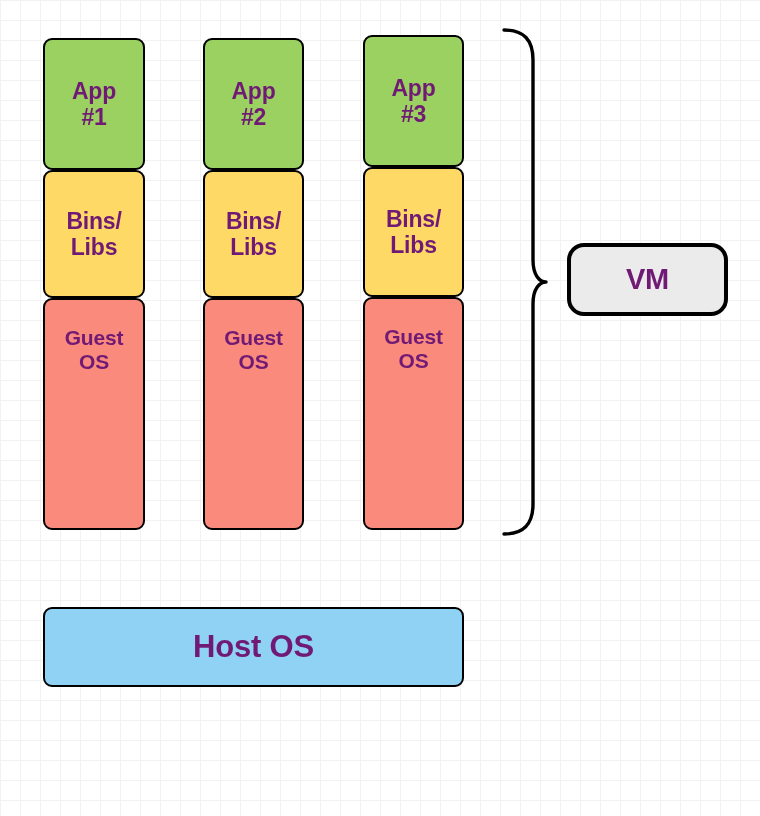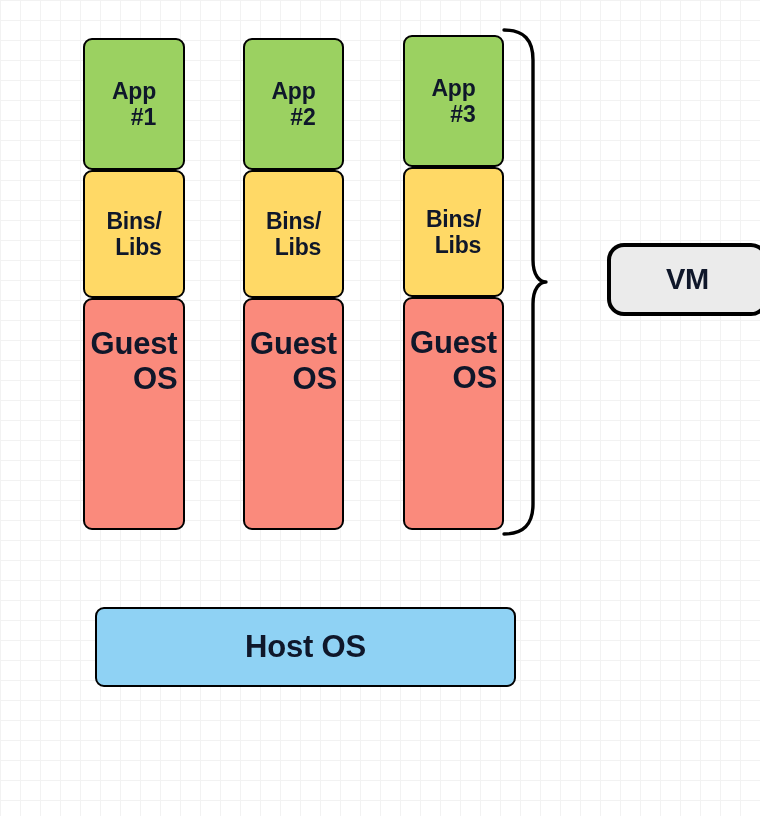--- a/index.html
+++ b/index.html
@@ -25,31 +25,30 @@
   }
   .box {
     position: absolute;
     box-sizing: border-box;
     border: 2.5px solid #000000;
     border-radius: 9px;
     display: flex;
     flex-direction: column;
     align-items: center;
     justify-content: center;
-    text-align: right;
-    color: #0f172a;
+    text-align: center;
+    color: #701a75;
     font-weight: bold;
     line-height: 1.13;
     letter-spacing: -0.2px;
     white-space: pre-line;
-    margin-left: 40px;
   }
   .stack-top    { font-size: 23px; }
   .stack-mid    { font-size: 23px; }
-  .stack-bottom { font-size: 31px; }
+  .stack-bottom { font-size: 21px; }
   .layer-box    { font-size: 31px; }
   .vm-box       { font-size: 29px; }
   .brace-svg {
     position: absolute;
     left: 496px;
     top: 22px;
     width: 56px;
     height: 520px;
     overflow: visible;
   }
@@ -73,21 +72,21 @@
   <div class="box stack-bottom" style="left:203px; top:298px; width:101px; height:232px; background:#fa8a7c; justify-content:flex-start; padding-top:26px;">Guest
 OS</div>
 
   <div class="box stack-top" style="left:363px; top:35px;  width:101px; height:132px; background:#9bd161;">App
 #3</div>
   <div class="box stack-mid" style="left:363px; top:167px; width:101px; height:130px; background:#ffd966;">Bins/
 Libs</div>
   <div class="box stack-bottom" style="left:363px; top:297px; width:101px; height:233px; background:#fa8a7c; justify-content:flex-start; padding-top:26px;">Guest
 OS</div>
 
-  <div class="box layer-box" style="left:55px; top:607px; width:421px; height:80px; background:#8fd2f4;">Host OS</div>
+  <div class="box layer-box" style="left:43px; top:607px; width:421px; height:80px; background:#8fd2f4;">Host OS</div>
 
   <svg class="brace-svg" viewBox="0 0 56 520">
     <path d="M 8 8
              C 28 8, 37 18, 37 38
              L 37 238
              C 37 254, 44 260, 50 260
              C 44 260, 37 266, 37 282
              L 37 482
              C 37 502, 28 512, 8 512" fill="none" stroke="#000000" stroke-width="3.4" stroke-linecap="round" stroke-linejoin="round"></path>
   </svg>

